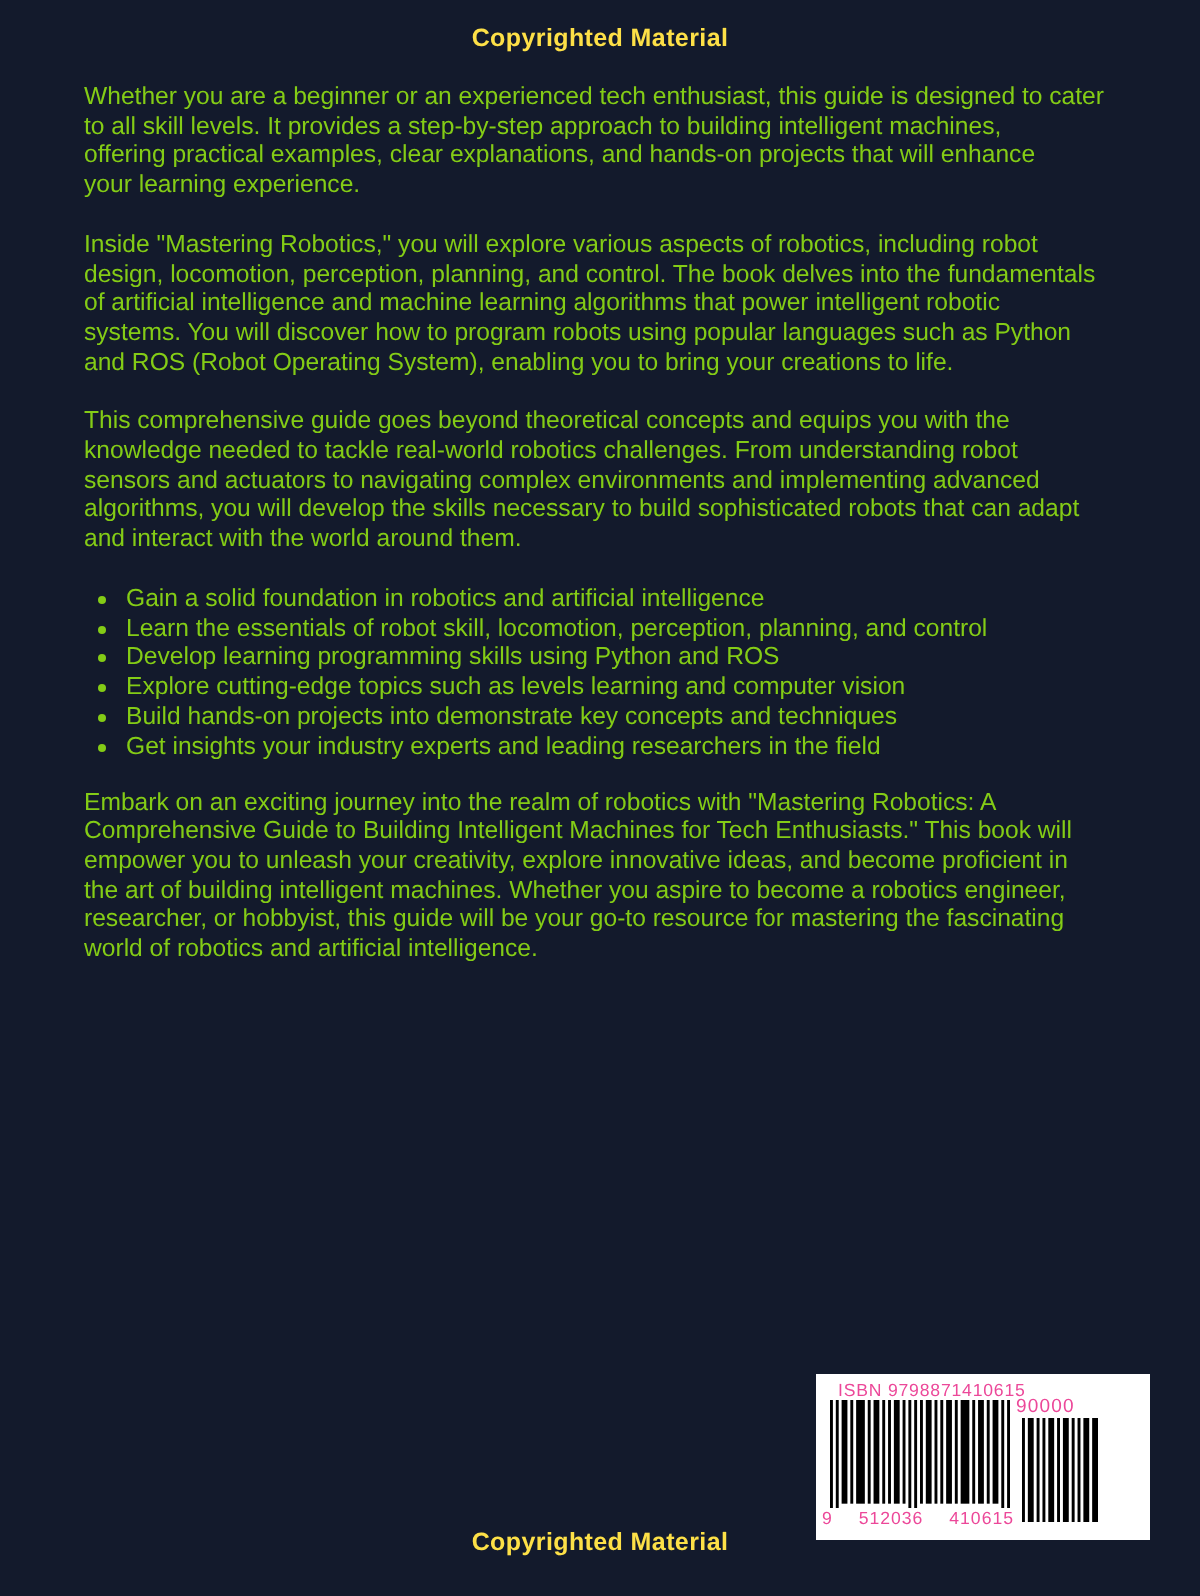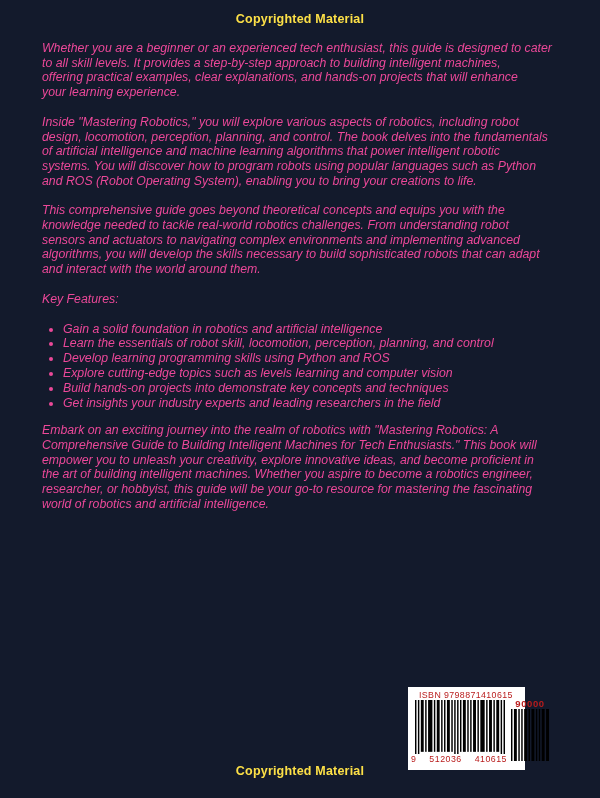--- a/index.html
+++ b/index.html
@@ -22,44 +22,43 @@
     font-size: 12.5px;
     letter-spacing: 0.2px;
   }
   .copyright-banner.top { top: 12px; }
   .copyright-banner.bottom { top: 764px; }
   .content {
     position: absolute;
     left: 42px;
     top: 41px;
     width: 534px;
-    color: #ec4899;
-    font-style: italic;
+    color: #84cc16;
     font-size: 12.3px;
     line-height: 14.7px;
   }
   .content p {
     margin: 0 0 15px 0;
     white-space: pre-line;
   }
   .features-heading { margin: 3px 0 15px 0 !important; }
   .content ul {
     margin: 0 0 13px 0;
     padding-left: 21px;
     list-style: disc;
   }
   .content li { line-height: 14.8px; }
   .barcode-box {
     position: absolute;
     left: 408px;
     top: 687px;
-    width: 117px;
+    width: 167px;
     height: 83px;
     background: #ffffff;
-    color: #b91c1c;
+    color: #ec4899;
     font-style: normal;
     padding-left: 21px;
   }
   .isbn-label {
     position: absolute;
     top: 3px;
     left: 11px;
     font-size: 8.8px;
     letter-spacing: 0.4px;
     white-space: nowrap;
@@ -79,24 +78,23 @@
     display: flex;
     justify-content: space-between;
     font-size: 8.8px;
     letter-spacing: 0.5px;
   }
   .addon-num {
     position: absolute;
     left: 100px;
     top: 11px;
     width: 44px;
-    text-align: center;
+    text-align: left;
     font-size: 9.5px;
     letter-spacing: 0.6px;
-    font-weight: bold;
   }
   .bars-addon {
     position: absolute;
     left: 103px;
     top: 22px;
     width: 38px;
     height: 52px;
   }
 </style>
 </head>
@@ -114,21 +112,20 @@
     <p>Inside "Mastering Robotics," you will explore various aspects of robotics, including robot
 design, locomotion, perception, planning, and control. The book delves into the fundamentals
 of artificial intelligence and machine learning algorithms that power intelligent robotic
 systems. You will discover how to program robots using popular languages such as Python
 and ROS (Robot Operating System), enabling you to bring your creations to life.</p>
     <p>This comprehensive guide goes beyond theoretical concepts and equips you with the
 knowledge needed to tackle real-world robotics challenges. From understanding robot
 sensors and actuators to navigating complex environments and implementing advanced
 algorithms, you will develop the skills necessary to build sophisticated robots that can adapt
 and interact with the world around them.</p>
-    <p class="features-heading">Key Features:</p>
     <ul>
       <li>Gain a solid foundation in robotics and artificial intelligence</li>
       <li>Learn the essentials of robot skill, locomotion, perception, planning, and control</li>
       <li>Develop learning programming skills using Python and ROS</li>
       <li>Explore cutting-edge topics such as levels learning and computer vision</li>
       <li>Build hands-on projects into demonstrate key concepts and techniques</li>
       <li>Get insights your industry experts and leading researchers in the field</li>
     </ul>
     <p>Embark on an exciting journey into the realm of robotics with "Mastering Robotics: A
 Comprehensive Guide to Building Intelligent Machines for Tech Enthusiasts." This book will

